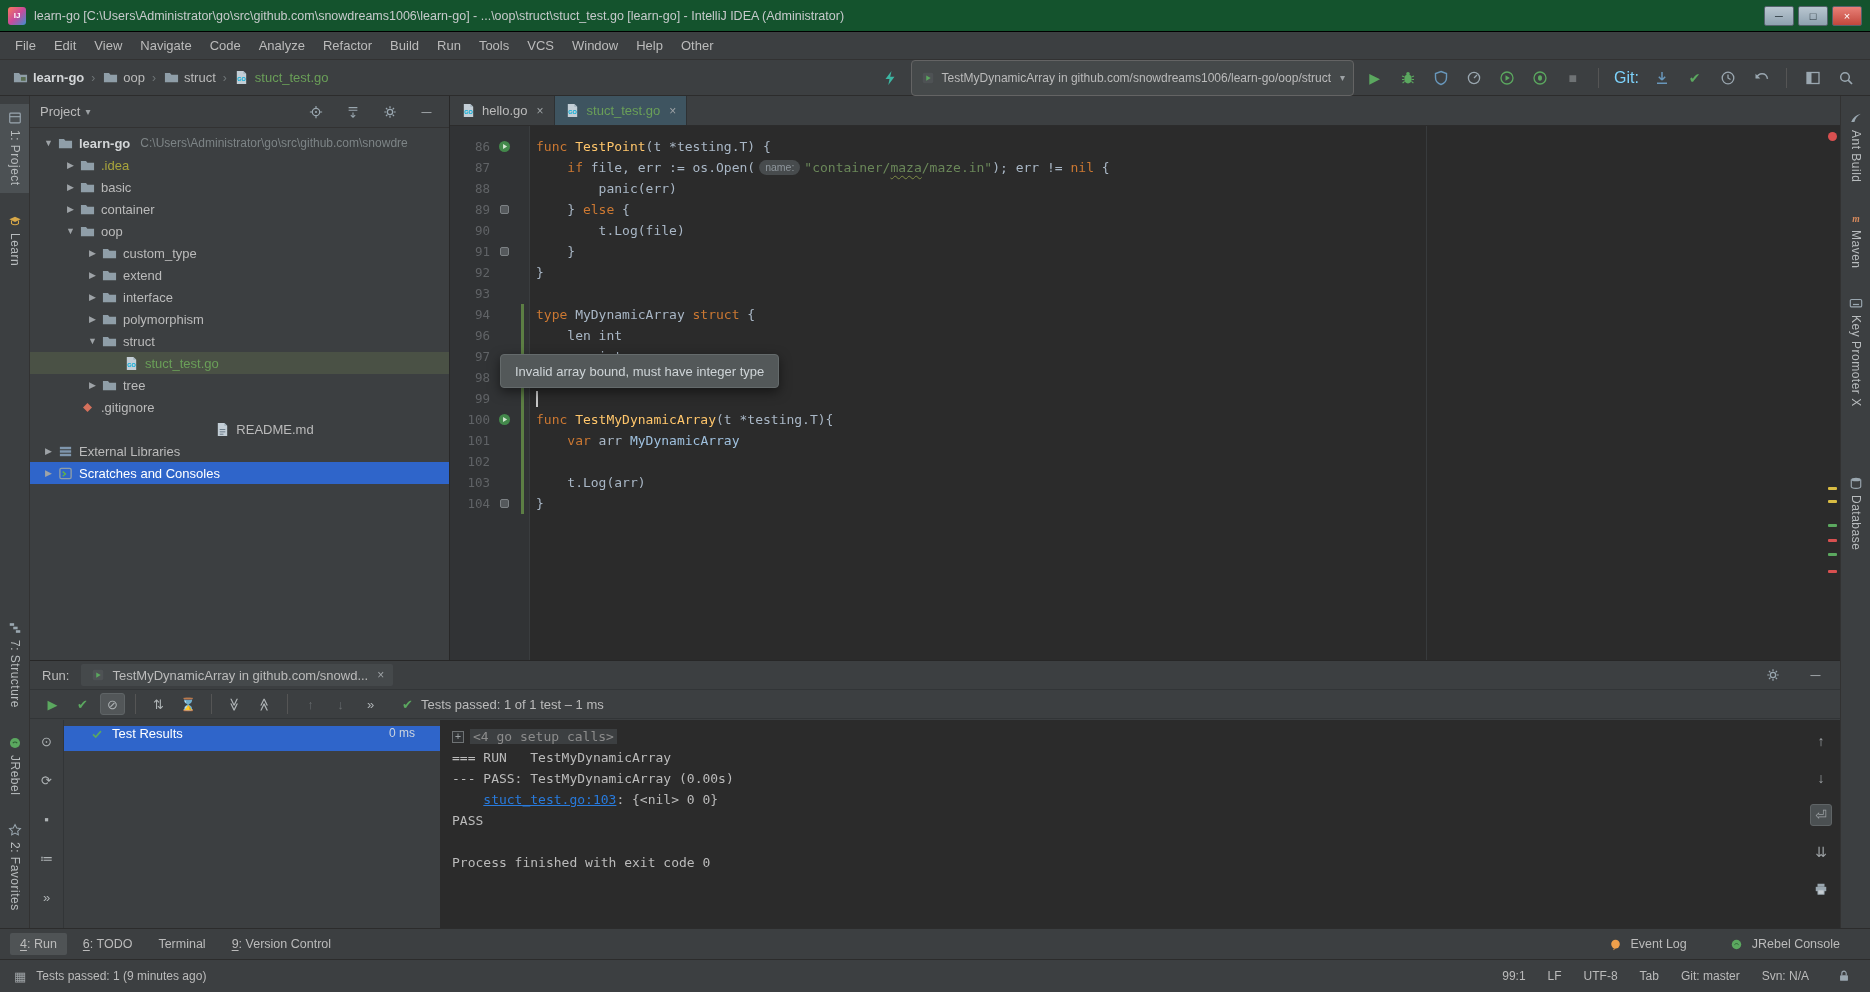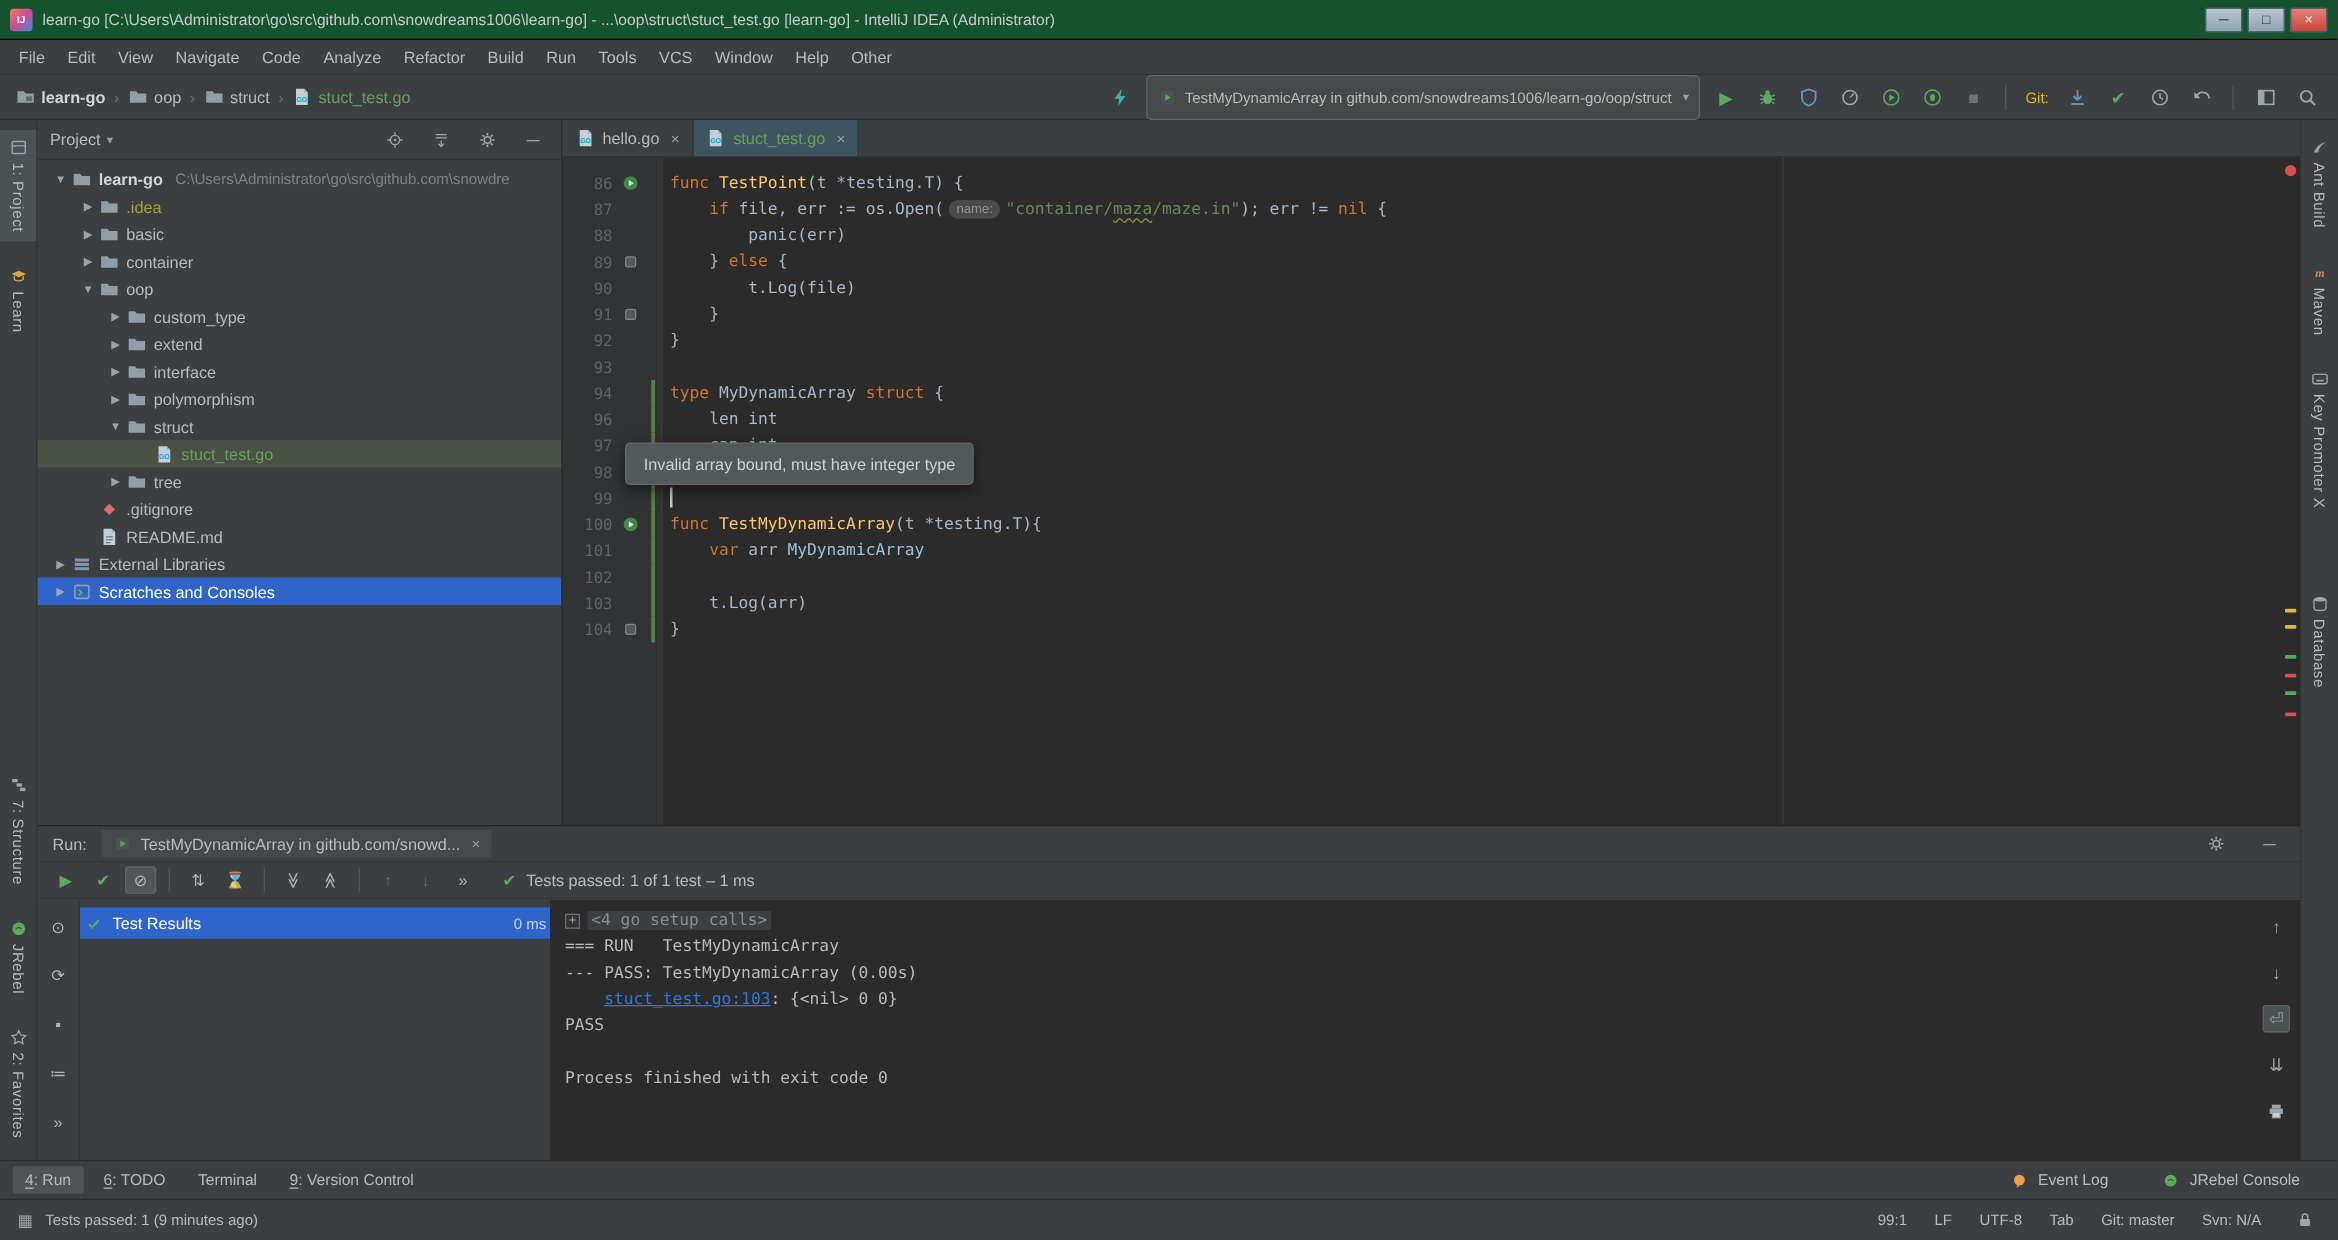--- a/index.html
+++ b/index.html
@@ -24,21 +24,21 @@
   .crumb{display:flex;align-items:center;gap:5px}
   .crumb-label{color:#bbbbbb}
   .crumb .bold{font-weight:bold;color:#d3d6d8}
   .crumb.green .crumb-label{color:#6a9f58}
   .crumb-sep{color:#6f7577;margin:0 7px;font-size:12px}
   #toolbar-right{margin-left:auto;display:flex;align-items:center;gap:8px}
   .run-combo{display:flex;align-items:center;gap:6px;background:#45494a;border:1px solid #646464;border-radius:4px;height:36px;padding:0 8px;font-size:12px;white-space:nowrap}
   .combo-arrow{color:#9da2a5;font-size:10px;margin-left:3px}
   .tb-btn{width:25px;height:24px;display:flex;align-items:center;justify-content:center;font-size:14px}
   .tb-sep{width:1px;height:20px;background:#555;margin:0 5px}
-  .tb-label{font-size:12px;color:#eab308;margin:0 2px}
+  .tb-label{font-size:16px;color:#7dd3fc;margin:0 2px}
   .svg-ico{width:16px;height:16px;display:inline-flex;align-items:center;justify-content:center;flex:none}
   .glyph-ico{display:inline-flex;align-items:center;justify-content:center;flex:none}
 
   
   #left-stripe{position:absolute;left:0;top:96px;width:30px;height:832px;background:#3c3f41;border-right:1px solid #323232;display:flex;flex-direction:column;align-items:center}
   #right-stripe{position:absolute;left:1840px;top:96px;width:30px;height:832px;background:#3c3f41;border-left:1px solid #323232;display:flex;flex-direction:column;align-items:center}
   #ls-top,#ls-bottom,#rs-top,#rs-mid{display:flex;flex-direction:column;align-items:center;gap:14px;width:100%}
   #ls-bottom{margin-top:auto;margin-bottom:10px}
   #ls-top,#rs-top{margin-top:8px}
   #rs-mid{margin-top:55px}
@@ -103,21 +103,21 @@
   #run-tab{display:flex;align-items:center;gap:6px;padding:3px 9px;background:#45494b;border-radius:2px}
   #run-header-actions{margin-left:auto;display:flex;gap:18px;align-items:center;color:#9da2a5}
   #run-toolbar{height:30px;display:flex;align-items:center;border-top:1px solid #323537;border-bottom:1px solid #323537;padding:0 10px;gap:5px}
   .rt-btn{width:25px;height:22px;display:flex;align-items:center;justify-content:center;color:#afb4b6;font-size:13px}
   .rt-btn.pressed{background:#525658;border-radius:3px;border:1px solid #5f6466}
   .rt-btn.disabled{color:#686c6e}
   #run-status{margin-left:14px;display:flex;align-items:center;gap:8px;color:#bbbbbb}
   #run-content{position:absolute;left:0;top:59px;right:0;bottom:0;display:flex}
   #run-left-icons{width:34px;background:#3c3f41;border-right:1px solid #323537;display:flex;flex-direction:column;align-items:center;padding-top:10px;gap:17px;color:#9da2a5;font-size:13px;flex:none}
   #test-tree{width:376px;background:#3c3f41;padding-top:6px;flex:none}
-  .tt-row{height:25px;display:flex;align-items:center;padding:0 3px;gap:7px}
+  .tt-row{height:25px;display:flex;align-items:flex-start;padding:0 25px;gap:7px}
   .tt-row.selected{background:#2f65ca}
   .tt-row.selected .tt-label{color:#ffffff}
   .tt-dur{margin-left:auto;color:#ccd5df;font-size:12px}
   #console-wrap{flex:1;background:#2b2b2b;display:flex}
   #console{flex:1;padding:9px 4px 8px 12px;font-family:"DejaVu Sans Mono",monospace;font-size:13px;overflow:hidden}
   .console-line{height:21px;white-space:pre}
   .c-out{color:#bbbbbb}
   .c-link{color:#287bde;text-decoration:underline}
   .c-folded{color:#8c8c8c;background:#3c3f41;padding:0 3px}
   .c-foldbox{display:inline-flex;width:12px;height:12px;border:1px solid #6e7274;color:#9da2a5;font-size:10px;align-items:center;justify-content:center;margin-right:6px;background:#313335;vertical-align:1px}
@@ -523,21 +523,21 @@
         </div>
         <div class="tree-row" style="padding-left: 32px;">
           <span class="tree-arrow"></span>
           <span class="svg-ico">
             <svg viewBox="0 0 16 16" width="15" height="15">
               <rect x="4.6" y="4.6" width="6.8" height="6.8" transform="rotate(45 8 8)" fill="#d5715c"></rect>
             </svg>
           </span>
           <span class="tree-label">.gitignore</span>
         </div>
-        <div class="tree-row" style="padding-left: 32px;">
+        <div class="tree-row" style="padding-left: 32px; justify-content: center;">
           <span class="tree-arrow"></span>
           <span class="svg-ico">
             <svg viewBox="0 0 16 16" width="15" height="15">
               <path fill="#c3ced6" d="M3 1h7l3 3v11H3z"></path>
               <path fill="#9fb0bb" d="M10 1l3 3h-3z"></path>
               <rect x="5" y="7.5" width="6" height="1" fill="#667784"></rect>
               <rect x="5" y="10" width="6" height="1" fill="#667784"></rect>
               <rect x="5" y="12.5" width="4" height="1" fill="#667784"></rect>
             </svg>
           </span>

